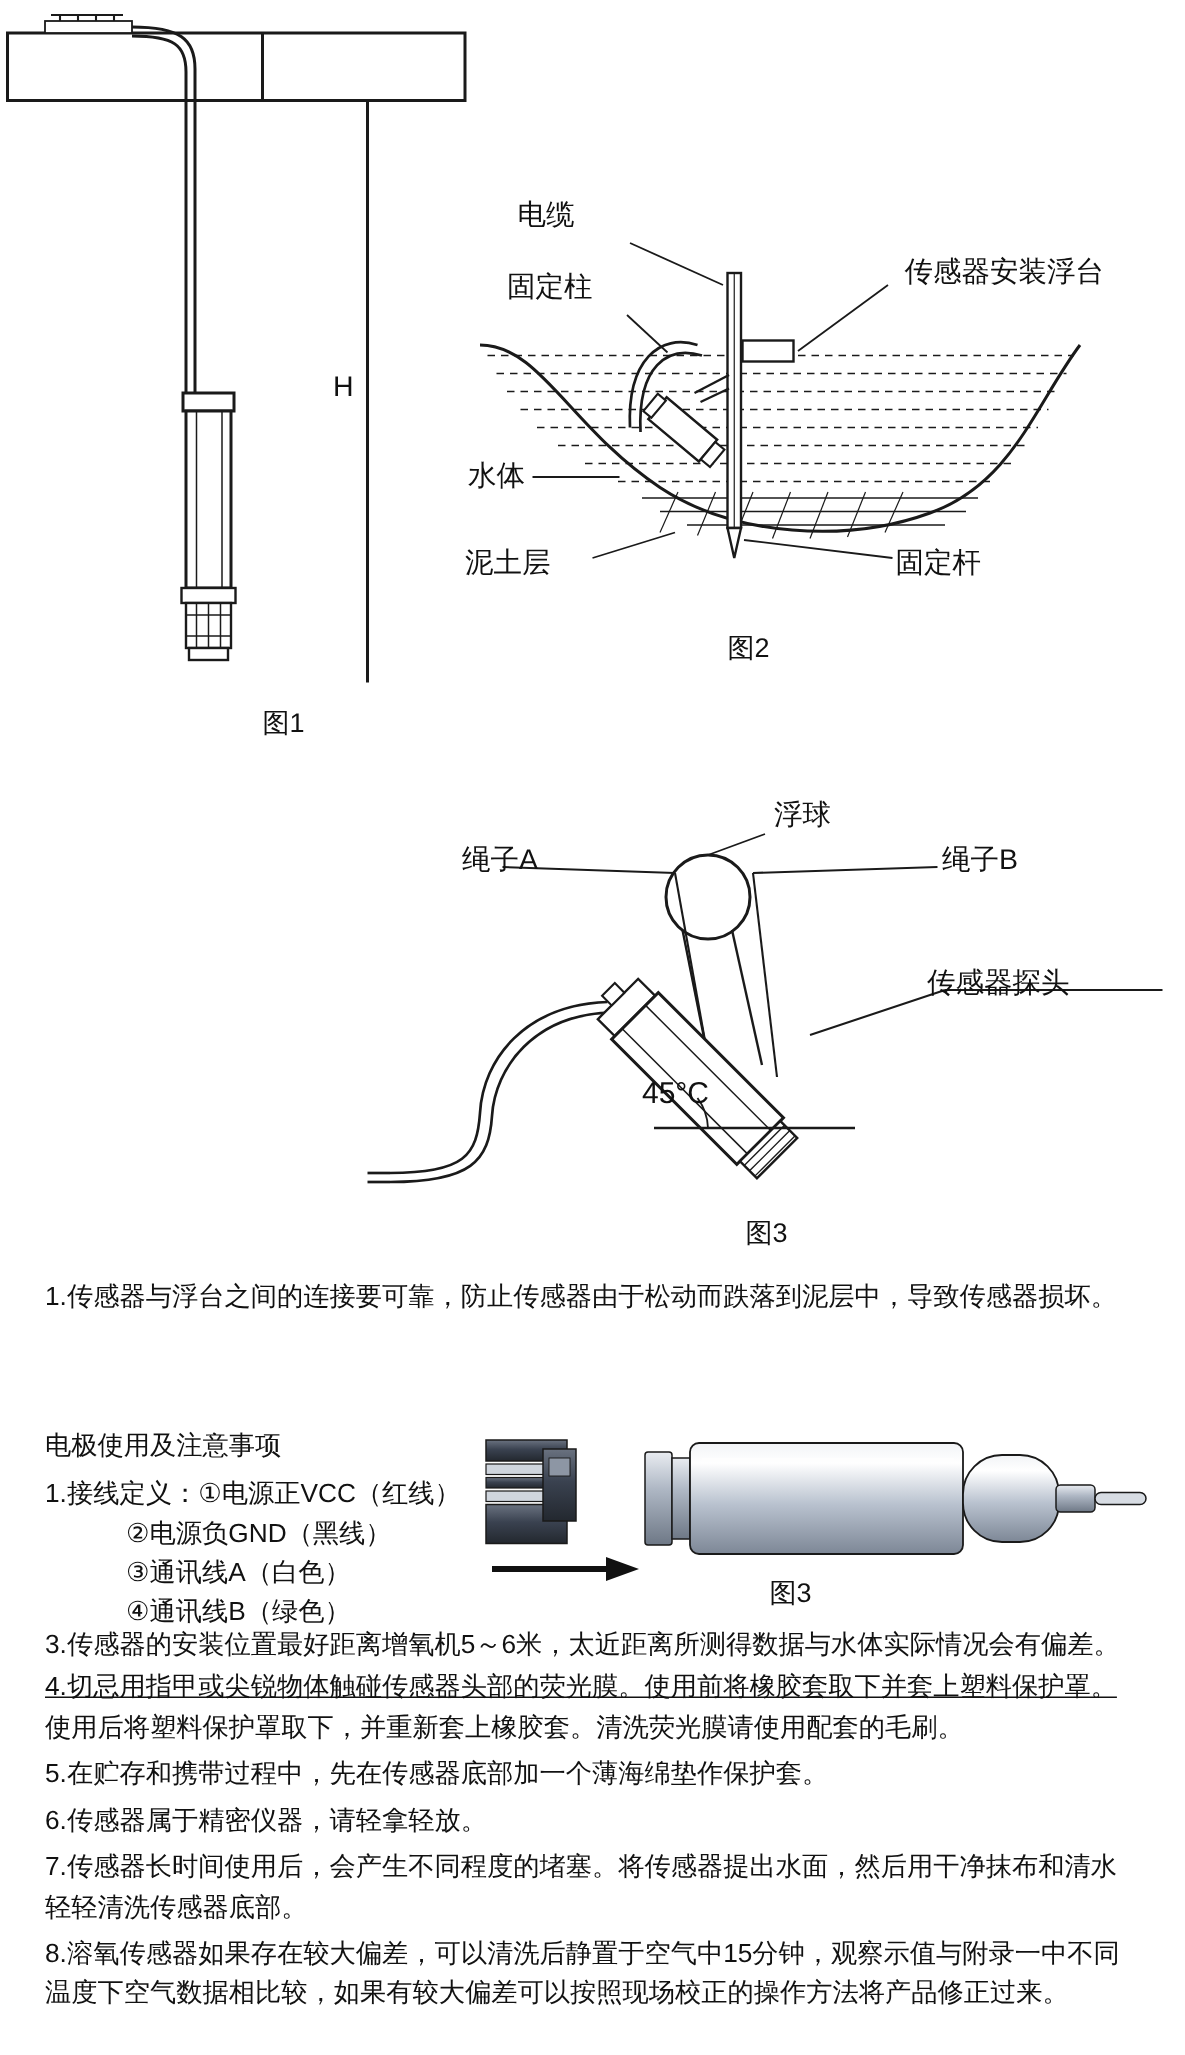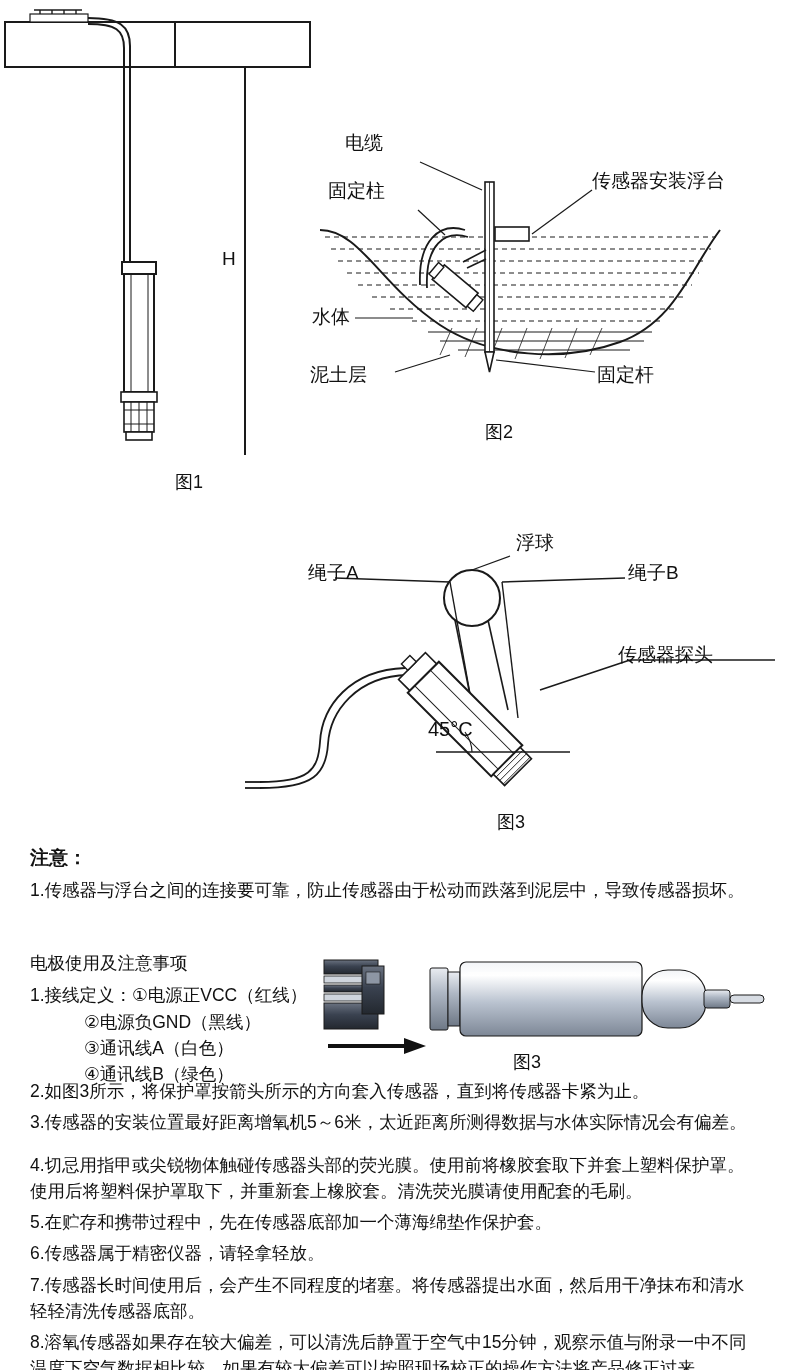--- a/index.html
+++ b/index.html
@@ -115,22 +115,22 @@
       <line x1="167" y1="158" x2="186" y2="149" stroke="#1a1a1a" stroke-width="1.6"></line>
 
       <line x1="120" y1="52" x2="182" y2="80" stroke="#1a1a1a" stroke-width="1.2"></line>
       <line x1="118" y1="100" x2="145" y2="125" stroke="#1a1a1a" stroke-width="1.2"></line>
       <line x1="232" y1="124" x2="292" y2="80" stroke="#1a1a1a" stroke-width="1.2"></line>
       <line x1="113" y1="208" x2="55" y2="208" stroke="#1a1a1a" stroke-width="1.2"></line>
       <line x1="150" y1="245" x2="95" y2="262" stroke="#1a1a1a" stroke-width="1.2"></line>
       <line x1="196" y1="250" x2="295" y2="262" stroke="#1a1a1a" stroke-width="1.2"></line>
     </svg>
     <div class="abs lbl" style="left:45px;top:20px;">电缆</div>
-    <div class="abs lbl" style="left:28px;top:68px;">固定柱</div>
-    <div class="abs lbl" style="left:292px;top:58px;">传感器安装浮台</div>
+    <div class="abs lbl" style="left:38px;top:68px;">固定柱</div>
+    <div class="abs lbl" style="left:303px;top:58px;">传感器安装浮台</div>
     <div class="abs lbl" style="left:12px;top:194px;text-align:center;">水体</div>
     <div class="abs lbl" style="left:10px;top:252px;">泥土层</div>
     <div class="abs lbl" style="left:297px;top:252px;">固定杆</div>
   </div>
   <div class="abs cap" style="left:485px;top:420px;">图2</div>
 
   <div class="abs" style="left:240px;top:520px;width:550px;height:290px;">
     <svg width="550" height="290" viewBox="0 0 550 290">
 
       <circle cx="232" cy="78" r="28" fill="#ffffff" stroke="#1a1a1a" stroke-width="2"></circle>
@@ -170,21 +170,20 @@
     </svg>
     <div class="abs lbl" style="left:68px;top:40px;">绳子A</div>
     <div class="abs lbl" style="left:276px;top:10px;">浮球</div>
     <div class="abs lbl" style="left:388px;top:40px;">绳子B</div>
     <div class="abs lbl" style="left:378px;top:122px;">传感器探头</div>
     <div class="abs lbl-s" style="left:188px;top:198px;">45°C</div>
   </div>
   <div class="abs cap" style="left:497px;top:810px;">图3</div>
 
   <div class="abs" style="left:30px;top:845px;width:740px;">
-    <div class="notice-title">注意：</div>
     <div class="body-text" style="margin-top:6px;">1.传感器与浮台之间的连接要可靠，防止传感器由于松动而跌落到泥层中，导致传感器损坏。</div>
   </div>
 
   <div class="abs" style="left:30px;top:950px;width:740px;">
     <div class="txt-line">电极使用及注意事项</div>
     <div class="txt-line" style="margin-top:6px;">1.接线定义：①电源正VCC（红线）</div>
     <div class="txt-line indent">②电源负GND（黑线）</div>
     <div class="txt-line indent">③通讯线A（白色）</div>
     <div class="txt-line indent">④通讯线B（绿色）</div>
   </div>
@@ -232,23 +231,22 @@
         <rect x="324" y="20" width="64" height="58" rx="26" fill="url(#gbody)" stroke="#1a1a1a" stroke-width="1.2"></rect>
         <rect x="386" y="40" width="26" height="18" rx="3" fill="url(#gcap)" stroke="#1a1a1a" stroke-width="1"></rect>
         <rect x="412" y="45" width="34" height="8" rx="4" fill="#d7dce3" stroke="#1a1a1a" stroke-width="1"></rect>
         <line x1="150" y1="24" x2="318" y2="24" stroke="#ffffff" stroke-width="4" opacity="0.85"></line>
       </g>
     </svg>
     <div class="abs cap" style="left:195px;top:100px;">图3</div>
   </div>
 
   <div class="abs" style="left:30px;top:1078px;width:745px;">
-    <div class="txt-line">2.如图3所示，将保护罩按箭头所示的方向套入传感器，直到将传感器卡紧为止。</div>
     <div class="txt-line" style="margin-top:5px;">3.传感器的安装位置最好距离增氧机5～6米，太近距离所测得数据与水体实际情况会有偏差。</div>
-    <div class="txt-line" style="margin-top:16px;">4.切忌用指甲或尖锐物体触碰传感器头部的荧光膜。使用前将橡胶套取下并套上塑料保护罩。</div>
+    <div class="txt-line" style="margin-top:2px;text-decoration:underline;">4.切忌用指甲或尖锐物体触碰传感器头部的荧光膜。使用前将橡胶套取下并套上塑料保护罩。</div>
     <div class="txt-line">使用后将塑料保护罩取下，并重新套上橡胶套。清洗荧光膜请使用配套的毛刷。</div>
     <div class="txt-line" style="margin-top:5px;">5.在贮存和携带过程中，先在传感器底部加一个薄海绵垫作保护套。</div>
     <div class="txt-line" style="margin-top:5px;">6.传感器属于精密仪器，请轻拿轻放。</div>
     <div class="txt-line" style="margin-top:5px;">7.传感器长时间使用后，会产生不同程度的堵塞。将传感器提出水面，然后用干净抹布和清水</div>
     <div class="txt-line">轻轻清洗传感器底部。</div>
     <div class="txt-line" style="margin-top:5px;">8.溶氧传感器如果存在较大偏差，可以清洗后静置于空气中15分钟，观察示值与附录一中不同</div>
     <div class="txt-line">温度下空气数据相比较，如果有较大偏差可以按照现场校正的操作方法将产品修正过来。</div>
   </div>
 
 </div>

